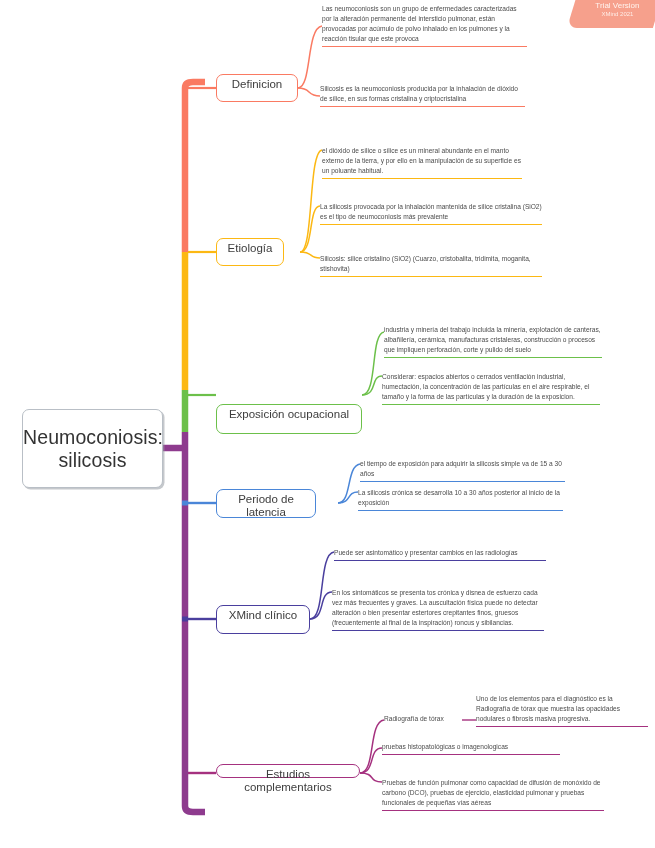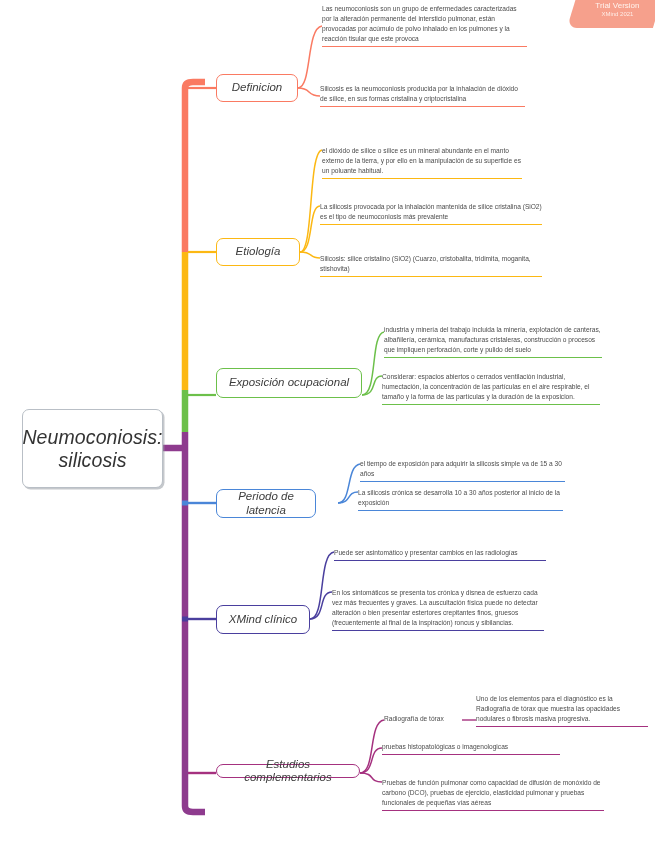--- a/index.html
+++ b/index.html
@@ -12,24 +12,23 @@
     color:#3a3a3a;
   }
   #canvas{position:absolute;left:0;top:0;width:655px;height:848px;}
   svg#wires{position:absolute;left:0;top:0;width:655px;height:848px;pointer-events:none;}
 
   .node{
     position:absolute;
     box-sizing:border-box;
     background:#ffffff;
     border-radius:7px;
-    display:flex;align-items:center;justify-content:center;
+    display:flex;justify-content:center;
     text-align:center;
     line-height:1.15;
-    font-style:italic;
   }
   .root{
     border:1.6px solid #b9bfc6;
     box-shadow:1.5px 1.5px 0 rgba(150,155,162,.55);
     font-size:19.5px;
     color:#333;
     letter-spacing:.1px;
   }
   .branch{
     border-width:1.7px;border-style:solid;
@@ -125,25 +124,25 @@
 
   <div class="node root" style="left:22px;top:409px;width:141px;height:79px;flex-direction:column;">
     <div>Neumoconiosis:</div>
     <div>silicosis</div>
   </div>
 
   <div class="node branch" style="left:216px;top:74px;width:82px;height:28px;border-color:#fa7a62;">
     <span>Definicion</span>
   </div>
 
-  <div class="node branch" style="left:216px;top:238px;width:84px;height:28px;border-color:#fcb813;">
+  <div class="node branch" style="left:216px;top:238px;width:68px;height:28px;border-color:#fcb813;">
     <span>Etiología</span>
   </div>
 
-  <div class="node branch" style="left:216px;top:368px;width:146px;height:30px;border-color:#6cc04a;">
+  <div class="node branch" style="left:216px;top:404px;width:146px;height:30px;border-color:#6cc04a;">
     <span>Exposición ocupacional</span>
   </div>
 
   <div class="node branch" style="left:216px;top:489px;width:100px;height:29px;border-color:#4a86d8;">
     <span>Periodo de latencia</span>
   </div>
 
   <div class="node branch" style="left:216px;top:605px;width:94px;height:29px;border-color:#4a3f9e;">
     <span>XMind clínico</span>
   </div>

